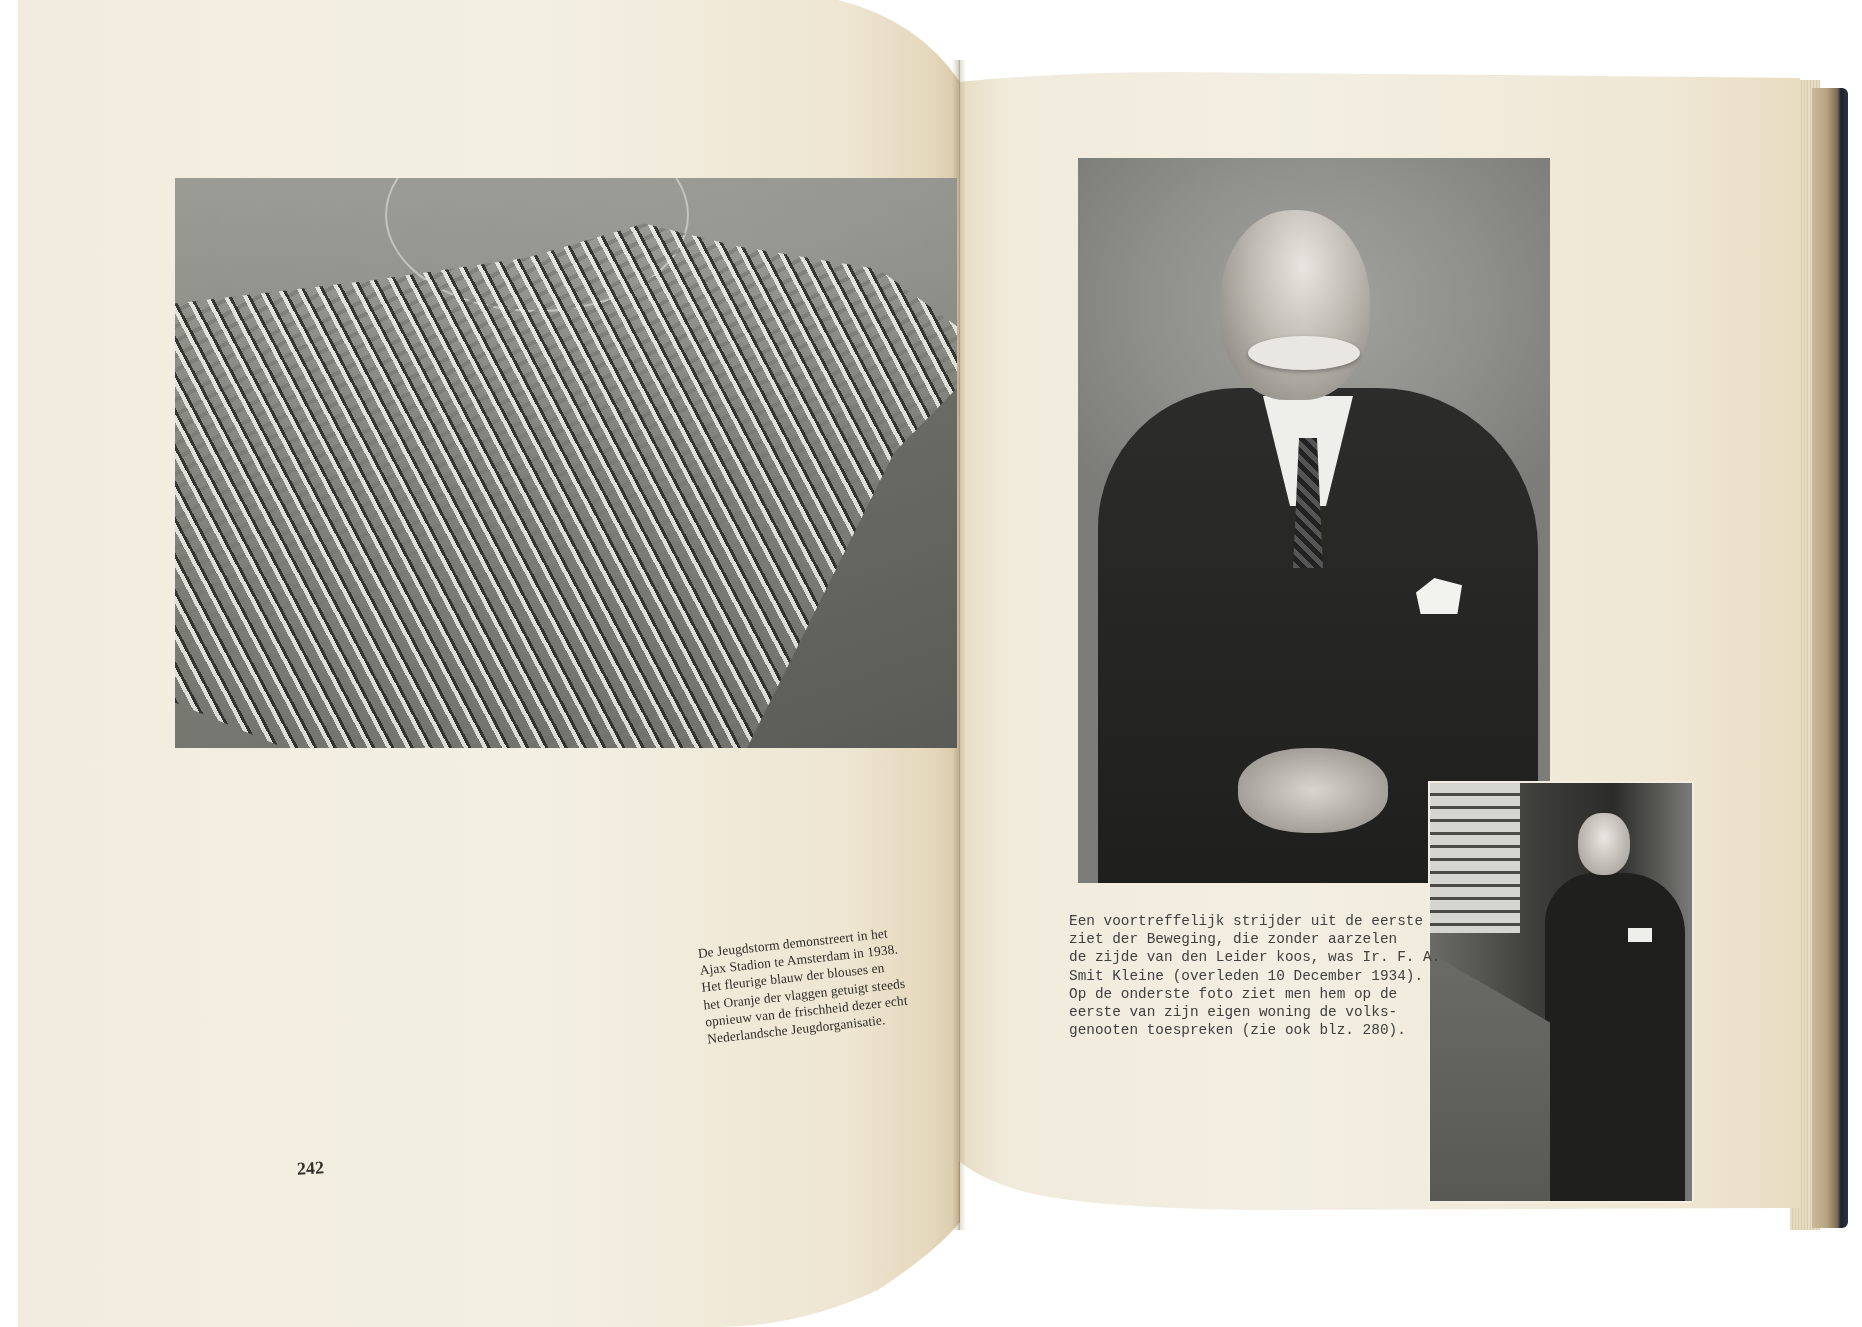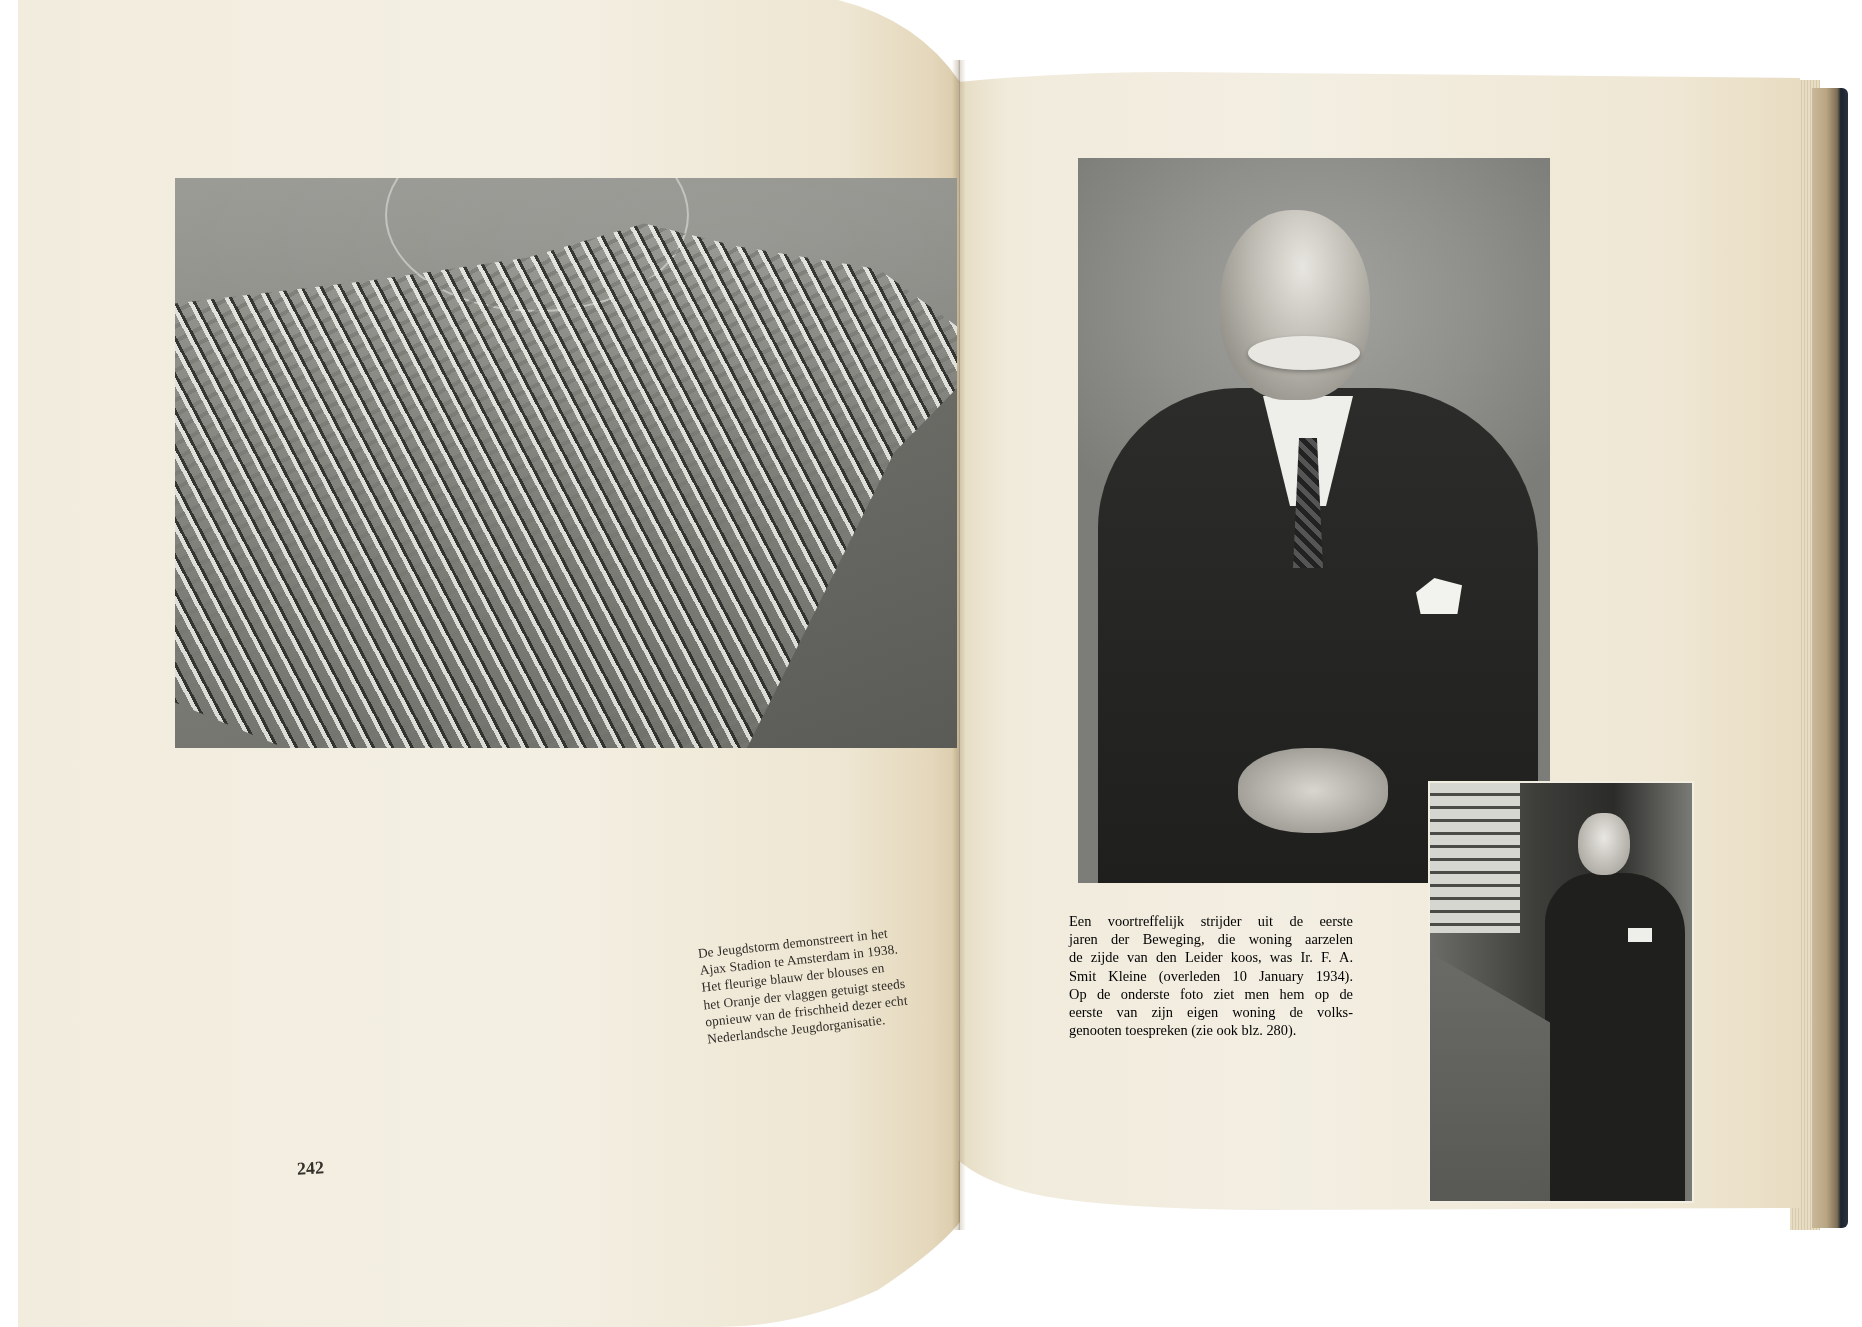--- a/index.html
+++ b/index.html
@@ -129,22 +129,22 @@
     
     .caption-left {
       position: absolute; left: 697px; top: 945px; width: 236px;
       font-size: 13.4px; line-height: 17.2px; color: #2e2b27;
       text-align: justify; text-align-last: left;
       transform: rotate(-6.2deg); transform-origin: left top;
       letter-spacing: 0.1px;
     }
     .caption-right {
       position: absolute; left: 1069px; top: 912px; width: 284px;
-      font-size: 14.4px; line-height: 18.2px; color: #000000;
-      text-align: justify; text-align-last: justify;
+      font-size: 14.4px; line-height: 18.2px; color: #404040;
+      text-align: justify; text-align-last: justify; font-family: Liberation Mono, monospace;
     }
     .caption-right .line, .caption-left .line { display: block; white-space: nowrap; }
     .caption-right .line { text-align: justify; text-align-last: justify; }
     .caption-right .line.last { text-align-last: left; }
 
     .page-number {
       position: absolute; left: 297px; top: 1158px;
       font-size: 18px; font-weight: bold; color: #34312c;
       transform: rotate(-3deg);
     }
@@ -190,20 +190,20 @@
   <div class="photo inset" title="Elderly man in dark coat speaking at a lectern outdoors">
     <div class="roof"></div>
     <div class="speaker-body"></div>
     <div class="speaker-head"></div>
     <div class="speaker-square"></div>
     <div class="lectern"></div>
   </div>
 
   <div class="caption-right">
     <span class="line">Een voortreffelijk strijder uit de eerste</span>
-    <span class="line">jaren der Beweging, die woning aarzelen</span>
+    <span class="line">ziet der Beweging, die zonder aarzelen</span>
     <span class="line">de zijde van den Leider koos, was Ir. F. A.</span>
-    <span class="line">Smit Kleine (overleden 10 January 1934).</span>
+    <span class="line">Smit Kleine (overleden 10 December 1934).</span>
     <span class="line">Op de onderste foto ziet men hem op de</span>
     <span class="line">eerste van zijn eigen woning de volks-</span>
     <span class="line last">genooten toespreken (zie ook blz. 280).</span>
   </div>
 </div>
 
 </body></html>

